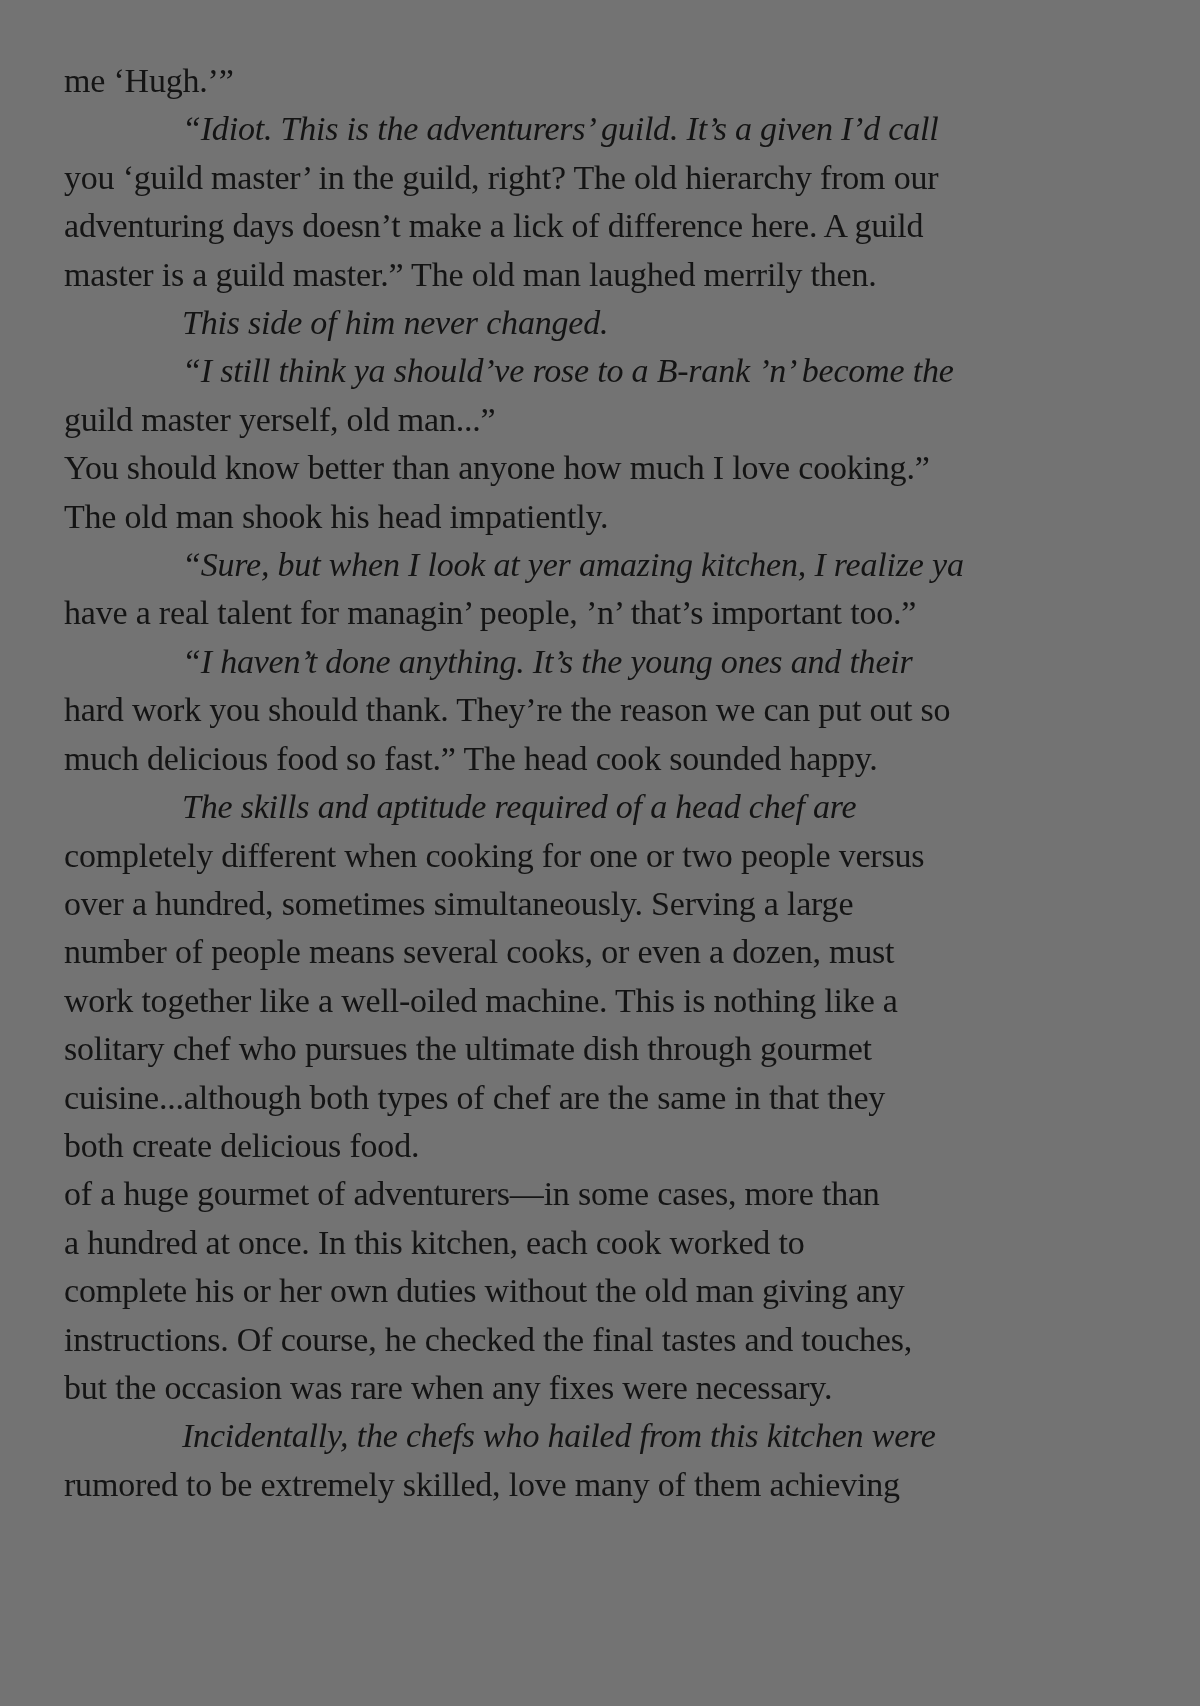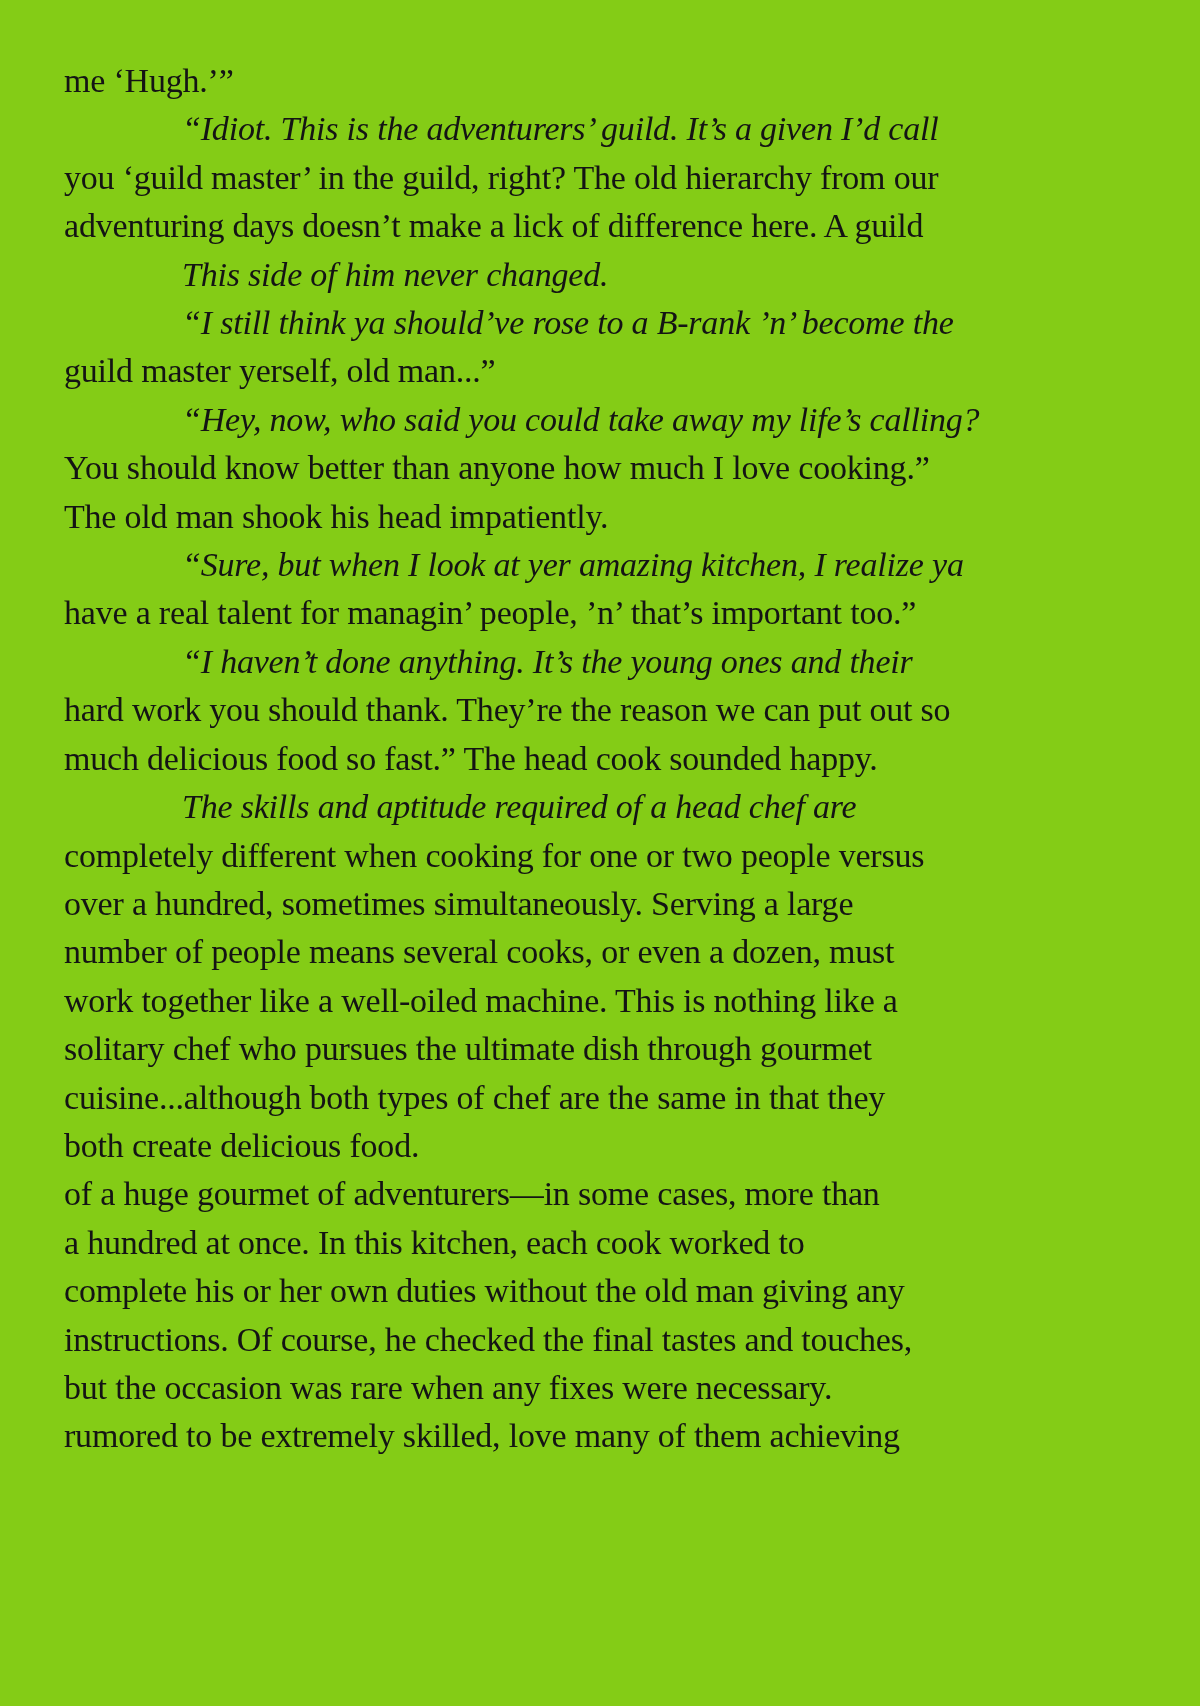--- a/index.html
+++ b/index.html
@@ -34,45 +34,46 @@
     white-space: nowrap;
   }
   .line.indent {
     padding-left: 118px;
     font-style: italic;
   }
 </style>
 </head>
 <body>
 
-<div class="page" style="background: #84cc16;">
+<div class="page" style="background: #737373;">
   <div class="text-block" style="color: rgb(20, 20, 20);">
       <div class="line">me ‘Hugh.’”</div>
       <div class="line indent">“Idiot. This is the adventurers’ guild. It’s a given I’d call</div>
       <div class="line">you ‘guild master’ in the guild, right? The old hierarchy from our</div>
       <div class="line">adventuring days doesn’t make a lick of difference here. A guild</div>
+      <div class="line">master is a guild master.” The old man laughed merrily then.</div>
       <div class="line indent">This side of him never changed.</div>
       <div class="line indent">“I still think ya should’ve rose to a B-rank ’n’ become the</div>
       <div class="line">guild master yerself, old man...”</div>
-      <div class="line indent">“Hey, now, who said you could take away my life’s calling?</div>
       <div class="line">You should know better than anyone how much I love cooking.”</div>
       <div class="line">The old man shook his head impatiently.</div>
       <div class="line indent">“Sure, but when I look at yer amazing kitchen, I realize ya</div>
       <div class="line">have a real talent for managin’ people, ’n’ that’s important too.”</div>
       <div class="line indent">“I haven’t done anything. It’s the young ones and their</div>
       <div class="line">hard work you should thank. They’re the reason we can put out so</div>
       <div class="line">much delicious food so fast.” The head cook sounded happy.</div>
       <div class="line indent">The skills and aptitude required of a head chef are</div>
       <div class="line">completely different when cooking for one or two people versus</div>
       <div class="line">over a hundred, sometimes simultaneously. Serving a large</div>
       <div class="line">number of people means several cooks, or even a dozen, must</div>
       <div class="line">work together like a well-oiled machine. This is nothing like a</div>
       <div class="line">solitary chef who pursues the ultimate dish through gourmet</div>
       <div class="line">cuisine...although both types of chef are the same in that they</div>
       <div class="line">both create delicious food.</div>
       <div class="line">of a huge gourmet of adventurers—in some cases, more than</div>
       <div class="line">a hundred at once. In this kitchen, each cook worked to</div>
       <div class="line">complete his or her own duties without the old man giving any</div>
       <div class="line">instructions. Of course, he checked the final tastes and touches,</div>
       <div class="line">but the occasion was rare when any fixes were necessary.</div>
+      <div class="line indent">Incidentally, the chefs who hailed from this kitchen were</div>
       <div class="line">rumored to be extremely skilled, love many of them achieving</div>
     </div>
 </div>
 
 </body></html>

